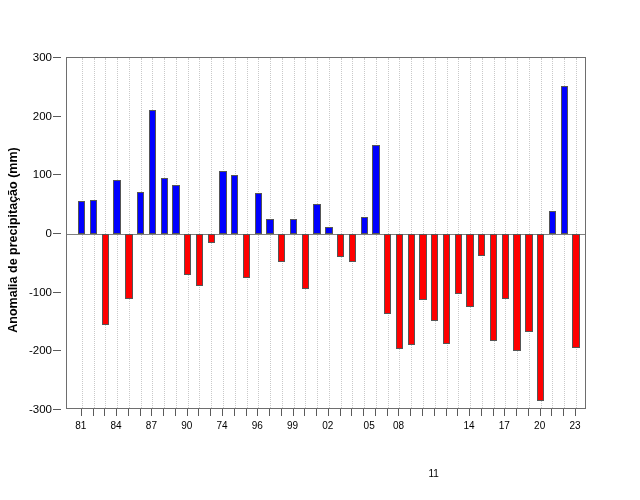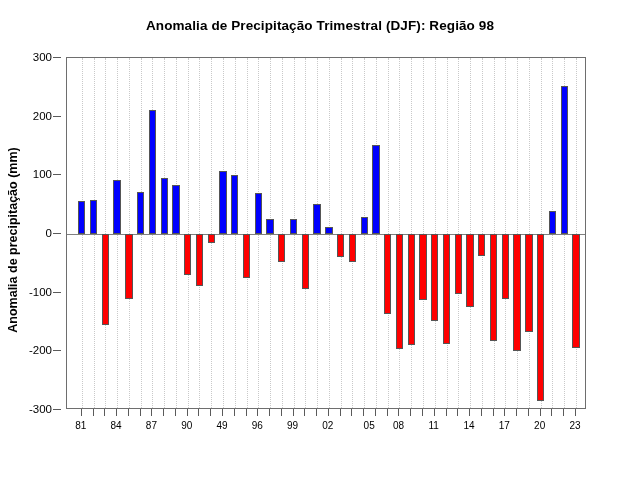--- a/index.html
+++ b/index.html
@@ -61,21 +61,20 @@
   #x-axis-title{
     position:absolute;left:0;top:60px;width:640px;text-align:center;
     font-size:12.5px;font-weight:bold;color:#000;
   }
 </style>
 </head>
 <body>
 
 <div id="chart-root">
 
-  <div id="chart-title">Anomalia de Precipitação Trimestral (DJF): Região 98</div>
 
   <div id="y-axis">
     <div id="y-axis-title">Anomalia de precipitação (mm)</div>
   <div class="ytick-label" style="top: 57px;">300</div>
       <div class="ytick-mark" style="top: 57px;"></div>
       <div class="ytick-label" style="top: 115.667px;">200</div>
       <div class="ytick-mark" style="top: 115.667px;"></div>
       <div class="ytick-label" style="top: 174.333px;">100</div>
       <div class="ytick-mark" style="top: 174.333px;"></div>
       <div class="ytick-label" style="top: 233px;">0</div>
@@ -193,21 +192,21 @@
       <div class="xtick-mark" style="left: 139.647px;"></div>
       <div class="xtick-mark" style="left: 151.412px;"></div>
       <div class="xtick-label" style="left: 151.412px;">87</div>
       <div class="xtick-mark" style="left: 163.176px;"></div>
       <div class="xtick-mark" style="left: 174.941px;"></div>
       <div class="xtick-mark" style="left: 186.706px;"></div>
       <div class="xtick-label" style="left: 186.706px;">90</div>
       <div class="xtick-mark" style="left: 198.471px;"></div>
       <div class="xtick-mark" style="left: 210.235px;"></div>
       <div class="xtick-mark" style="left: 222px;"></div>
-      <div class="xtick-label" style="left: 222px;">49</div>
+      <div class="xtick-label" style="left: 222px;">74</div>
       <div class="xtick-mark" style="left: 233.765px;"></div>
       <div class="xtick-mark" style="left: 245.529px;"></div>
       <div class="xtick-mark" style="left: 257.294px;"></div>
       <div class="xtick-label" style="left: 257.294px;">96</div>
       <div class="xtick-mark" style="left: 269.059px;"></div>
       <div class="xtick-mark" style="left: 280.824px;"></div>
       <div class="xtick-mark" style="left: 292.588px;"></div>
       <div class="xtick-label" style="left: 292.588px;">99</div>
       <div class="xtick-mark" style="left: 304.353px;"></div>
       <div class="xtick-mark" style="left: 316.118px;"></div>
@@ -217,21 +216,21 @@
       <div class="xtick-mark" style="left: 351.412px;"></div>
       <div class="xtick-mark" style="left: 363.176px;"></div>
       <div class="xtick-label" style="left: 363.176px; padding-left: 12px;">05</div>
       <div class="xtick-mark" style="left: 374.941px;"></div>
       <div class="xtick-mark" style="left: 386.706px;"></div>
       <div class="xtick-mark" style="left: 398.471px;"></div>
       <div class="xtick-label" style="left: 398.471px;">08</div>
       <div class="xtick-mark" style="left: 410.235px;"></div>
       <div class="xtick-mark" style="left: 422px;"></div>
       <div class="xtick-mark" style="left: 433.765px;"></div>
-      <div class="xtick-label" style="left: 433.765px;">11</div>
+      <div class="xtick-label" style="left: 433.765px; margin-top: 48px;">11</div>
       <div class="xtick-mark" style="left: 445.529px;"></div>
       <div class="xtick-mark" style="left: 457.294px;"></div>
       <div class="xtick-mark" style="left: 469.059px;"></div>
       <div class="xtick-label" style="left: 469.059px;">14</div>
       <div class="xtick-mark" style="left: 480.824px;"></div>
       <div class="xtick-mark" style="left: 492.588px;"></div>
       <div class="xtick-mark" style="left: 504.353px;"></div>
       <div class="xtick-label" style="left: 504.353px; text-align: right;">17</div>
       <div class="xtick-mark" style="left: 516.118px;"></div>
       <div class="xtick-mark" style="left: 527.882px;"></div>

